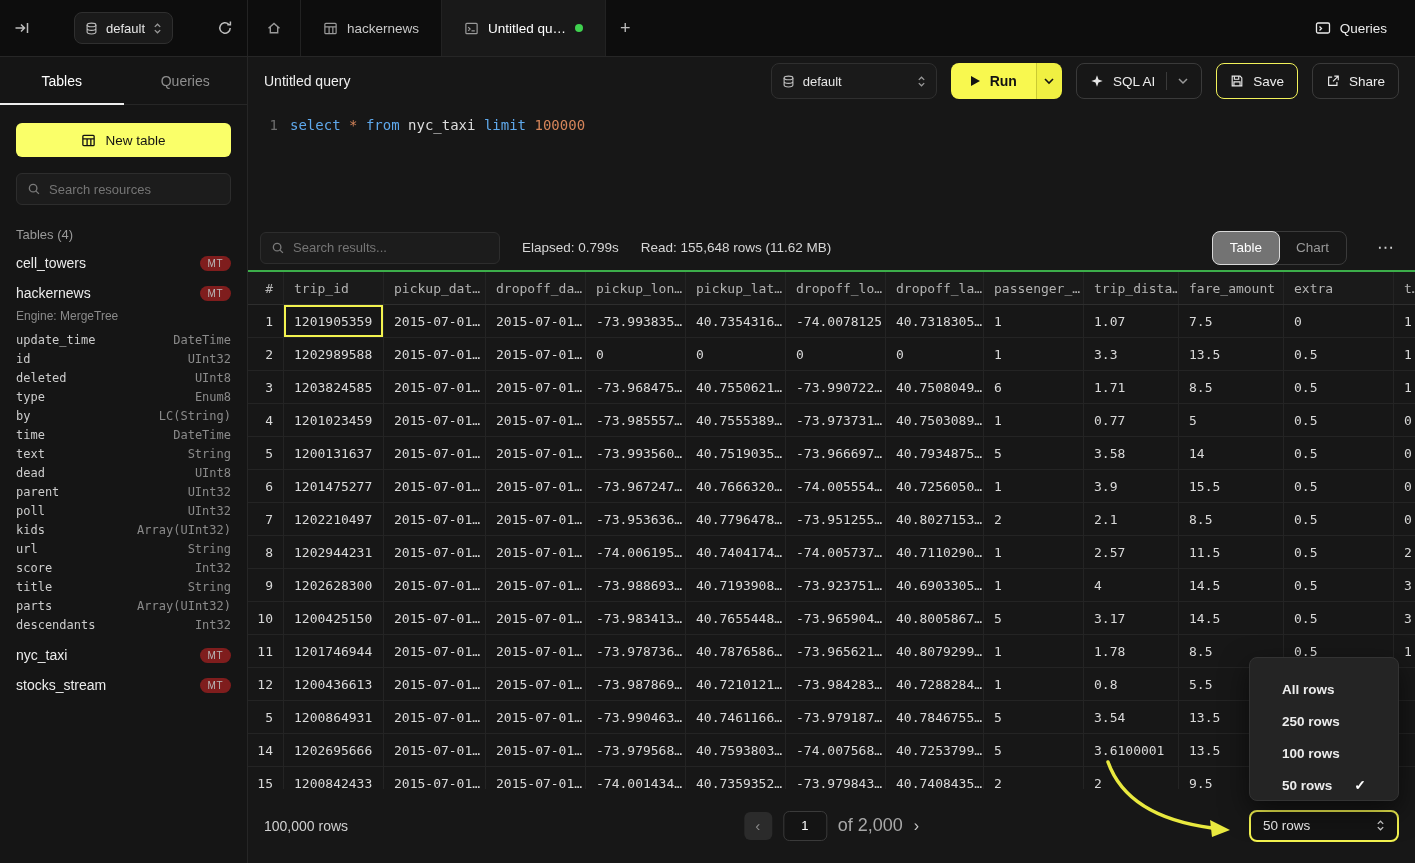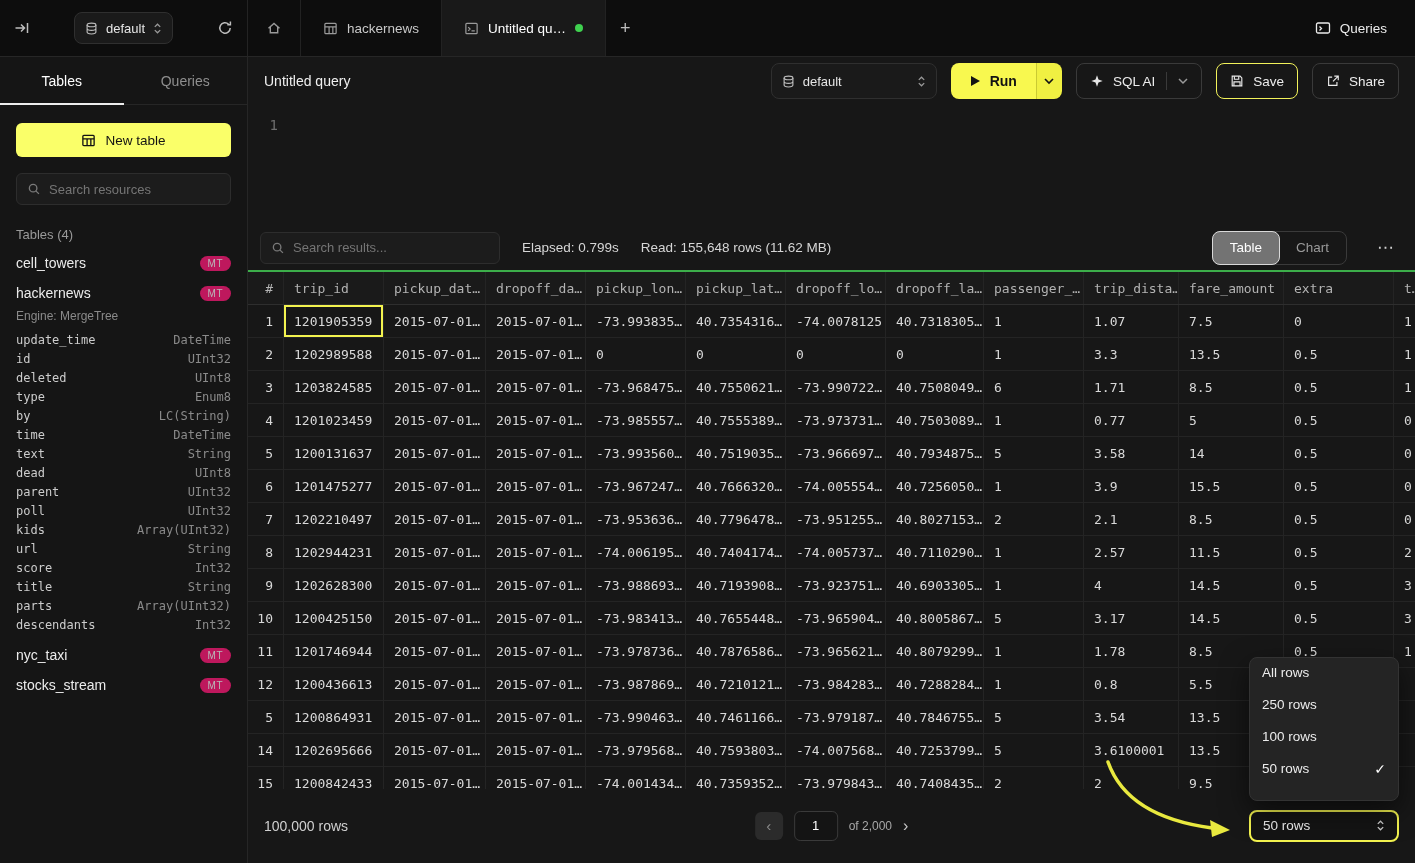--- a/index.html
+++ b/index.html
@@ -25,21 +25,21 @@
   .side-tabs { display:flex; height:48px; border-bottom:1px solid #262626; }
   .side-tab { flex:1; display:flex; align-items:center; justify-content:center; font-size:14px; color:#8f8f8f; position:relative; cursor:pointer; }
   .side-tab.active { color:#fff; }
   .side-tab.active::after { content:""; position:absolute; bottom:-1px; left:0; right:0; height:2px; background:#ededed; }
   .new-table-btn { margin:18px 16px 0; height:34px; background:#faff69; color:#131313; border-radius:6px; display:flex; align-items:center; justify-content:center; gap:9px; font-size:13.5px; cursor:pointer; }
   .search-box { margin:16px 16px 0; height:32px; background:#1c1c1c; border:1px solid #2d2d2d; border-radius:6px; display:flex; align-items:center; gap:8px; padding:0 10px; }
   .search-box input { flex:1; background:transparent; border:none; outline:none; color:#dcdcdc; font-size:13px; font-family:"Liberation Sans",sans-serif; }
   .search-box input::placeholder { color:#757575; }
   .section-label { margin:22px 16px 6px; color:#9a9a9a; font-size:13px; }
   .table-item { display:flex; align-items:center; justify-content:space-between; padding:7px 16px; color:#ececec; font-size:14px; cursor:pointer; }
-  .badge { background:#be185d; color:#b9b9b9; font-size:10px; padding:2px 8px; border-radius:9px; letter-spacing:.5px; }
+  .badge { background:#7f1d1d; color:#b9b9b9; font-size:10px; padding:2px 8px; border-radius:9px; letter-spacing:.5px; }
   .engine-label { padding:1px 16px 7px; color:#8a8a8a; font-size:12px; }
   .col-row { display:flex; justify-content:space-between; padding:2.5px 16px; font-family:"DejaVu Sans Mono",monospace; font-size:12px; cursor:pointer; }
   .col-name { color:#cccccc; }
   .col-type { color:#8a8a8a; }
   .table-item.spaced { margin-top:6px; }
 
   
   .main { position:absolute; left:248px; top:57px; right:0; bottom:0; background:#171717; }
   .query-header { height:48px; display:flex; align-items:center; padding:0 16px; }
   .query-title { font-size:14px; color:#f0f0f0; }
@@ -74,26 +74,26 @@
   .trow.thead { border-bottom:1px solid #2e2e2e; background:#1a1a1a; }
   .tcell { flex:none; border-right:1px solid #242424; padding:0 10px; display:flex; align-items:center; color:#d9d9d9; overflow:hidden; white-space:nowrap; cursor:default; }
   .tcell.num { justify-content:flex-end; }
   .tcell.selected { box-shadow: inset 0 0 0 2px #f3f34f; }
 
   .results-footer { height:73px; display:flex; align-items:center; padding:0 16px; position:relative; }
   .rows-count { color:#d0d0d0; font-size:14px; }
   .pagination { position:absolute; left:50%; transform:translateX(-50%); display:flex; align-items:center; gap:11px; }
   .page-btn { width:28px; height:28px; background:#2b2b2b; border-radius:6px; display:flex; align-items:center; justify-content:center; color:#8a8a8a; font-size:15px; cursor:pointer; }
   .page-input { width:44px; height:30px; background:#141414; border:1px solid #3a3a3a; border-radius:6px; color:#fff; text-align:center; font-size:13px; font-family:"Liberation Sans",sans-serif; outline:none; }
-  .of-label { color:#a8a8a8; font-size:12px; }
+  .of-label { color:#a8a8a8; font-size:18px; }
   .next-btn { color:#c6c6c6; font-size:16px; cursor:pointer; }
   .page-size-select { position:absolute; right:16px; top:50%; transform:translateY(-50%); width:150px; height:32px; border:2px solid #f2f24f; border-radius:8px; background:#141414; display:flex; align-items:center; justify-content:space-between; padding:0 12px; color:#f0f0f0; font-size:13.5px; cursor:pointer; }
 
   .rows-popup { position:absolute; right:16px; bottom:61px; width:150px; background:#242424; border:1px solid #333; border-radius:8px; padding:7px 0; box-shadow:0 10px 28px rgba(0,0,0,.55); z-index:5; }
-  .popup-item { height:32px; display:flex; align-items:flex-start; justify-content:space-between; padding:0 12px; color:#ececec; font-size:13.5px; cursor:pointer; }
+  .popup-item { height:32px; display:flex; align-items:flex-end; justify-content:space-between; padding:0 32px; color:#ececec; font-size:13.5px; cursor:pointer;font-weight:bold; }
   .popup-item .check { color:#fff; font-size:14px; }
 
   .annotation-arrow { position:absolute; inset:0; z-index:10; pointer-events:none; }
   svg.ic { display:block; }
 </style>
 </head>
 <body>
 
 <div class="app">
 
@@ -351,20 +351,21 @@
                 <path d="M9.5 2.5H14v4.5M13.7 2.8 8 8.5"></path>
               </svg>
           </span>
           <span>Share</span>
         </div>
       </div>
     </div>
 
     <div class="editor">
       <span class="line-no">1</span>
+      <span class="code-line" id="sql-tokens"><span class="tok-kw">select</span><span class="tok-plain"> </span><span class="tok-op">*</span><span class="tok-plain"> </span><span class="tok-kw">from</span><span class="tok-plain"> nyc_taxi </span><span class="tok-kw">limit</span><span class="tok-plain"> </span><span class="tok-num">100000</span></span>
     </div>
 
     <div class="results-toolbar">
       <div class="search-box results-search">
         <span>
           <svg class="ic" width="14" height="14" viewBox="0 0 16 16" fill="none" stroke="#7a7a7a" stroke-width="1.5">
               <circle cx="7" cy="7" r="4.3"></circle>
               <path d="m10.4 10.4 3.2 3.2"></path>
             </svg>
         </span>

